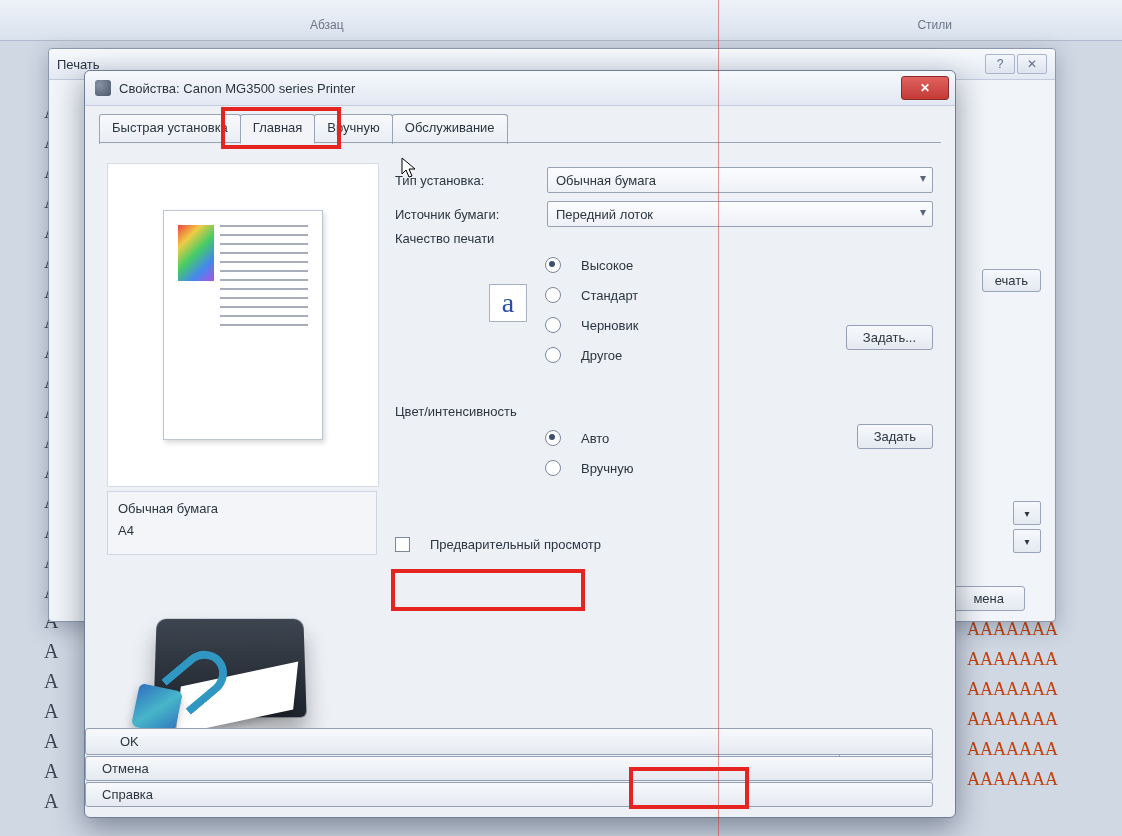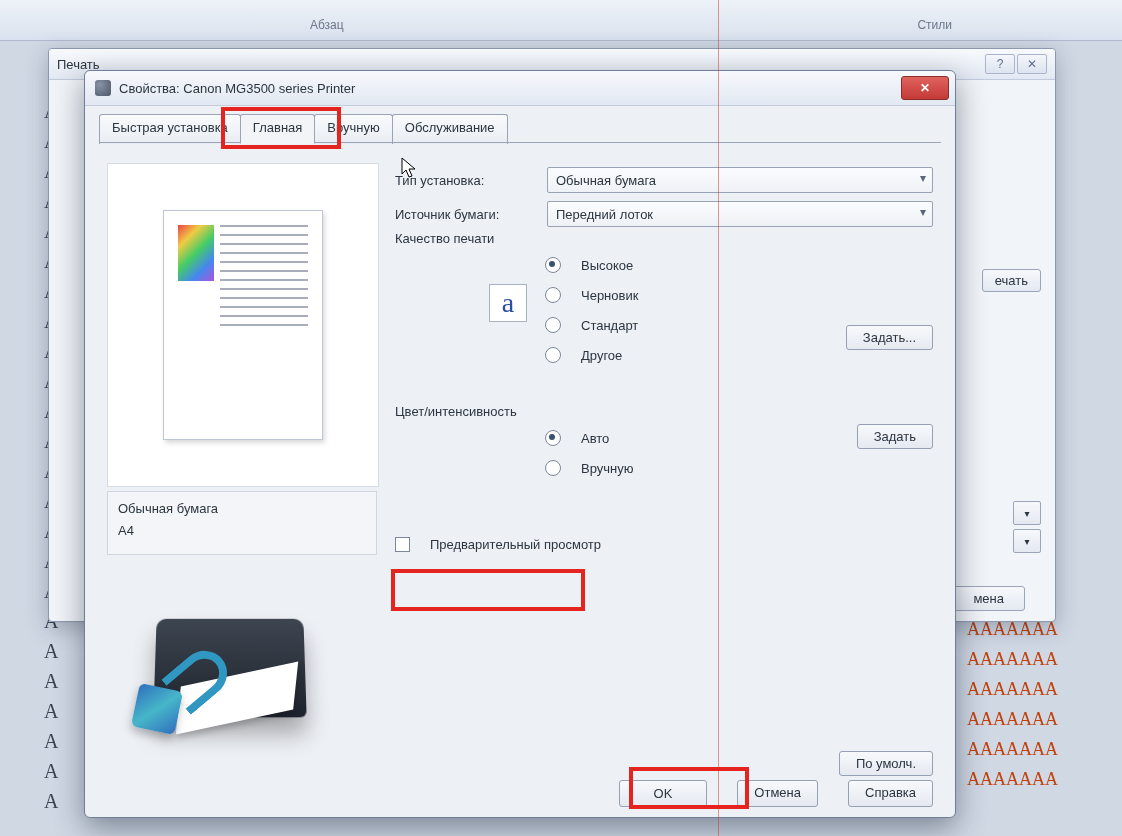--- a/index.html
+++ b/index.html
@@ -327,22 +327,23 @@
     width:1px;
     background: rgba(210,50,40,0.5);
     pointer-events:none;
     z-index:50;
   }
 
   
   .dlg-buttons {
     position:absolute;
     left:0; right:0; bottom:10px;
-    display:flex; justify-content:flex-end; gap:30px;
+    display:flex; justify-content:flex-end; gap:1px;
     padding-right:22px;
+    flex-direction:column;
   }
 
   .cursor-arrow {
     position:absolute;
     left: 316px; top: 86px;
     width:16px;height:22px;
     z-index:40;
   }
   .cursor-arrow svg { display:block; }
 </style>
@@ -429,25 +430,25 @@
 
     <div class="group-label">Качество печати</div>
     <div class="group-box" style="position:relative;">
       <div style="position:absolute; left:-56px; top:34px;" class="quality-badge">a</div>
       <div class="radio-row">
         <span class="radio checked"></span>
         <span>Высокое</span>
       </div>
       <div class="radio-row">
         <span class="radio"></span>
-        <span>Черновик</span>
+        <span>Стандарт</span>
       </div>
       <div class="radio-row">
         <span class="radio"></span>
-        <span>Стандарт</span>
+        <span>Черновик</span>
       </div>
       <div class="radio-row">
         <span class="radio"></span>
         <span>Другое</span>
         <span style="flex:1"></span>
       </div>
       <div style="position:absolute; right:0; top:80px;">
         <span class="btn">Задать...</span>
       </div>
     </div>

